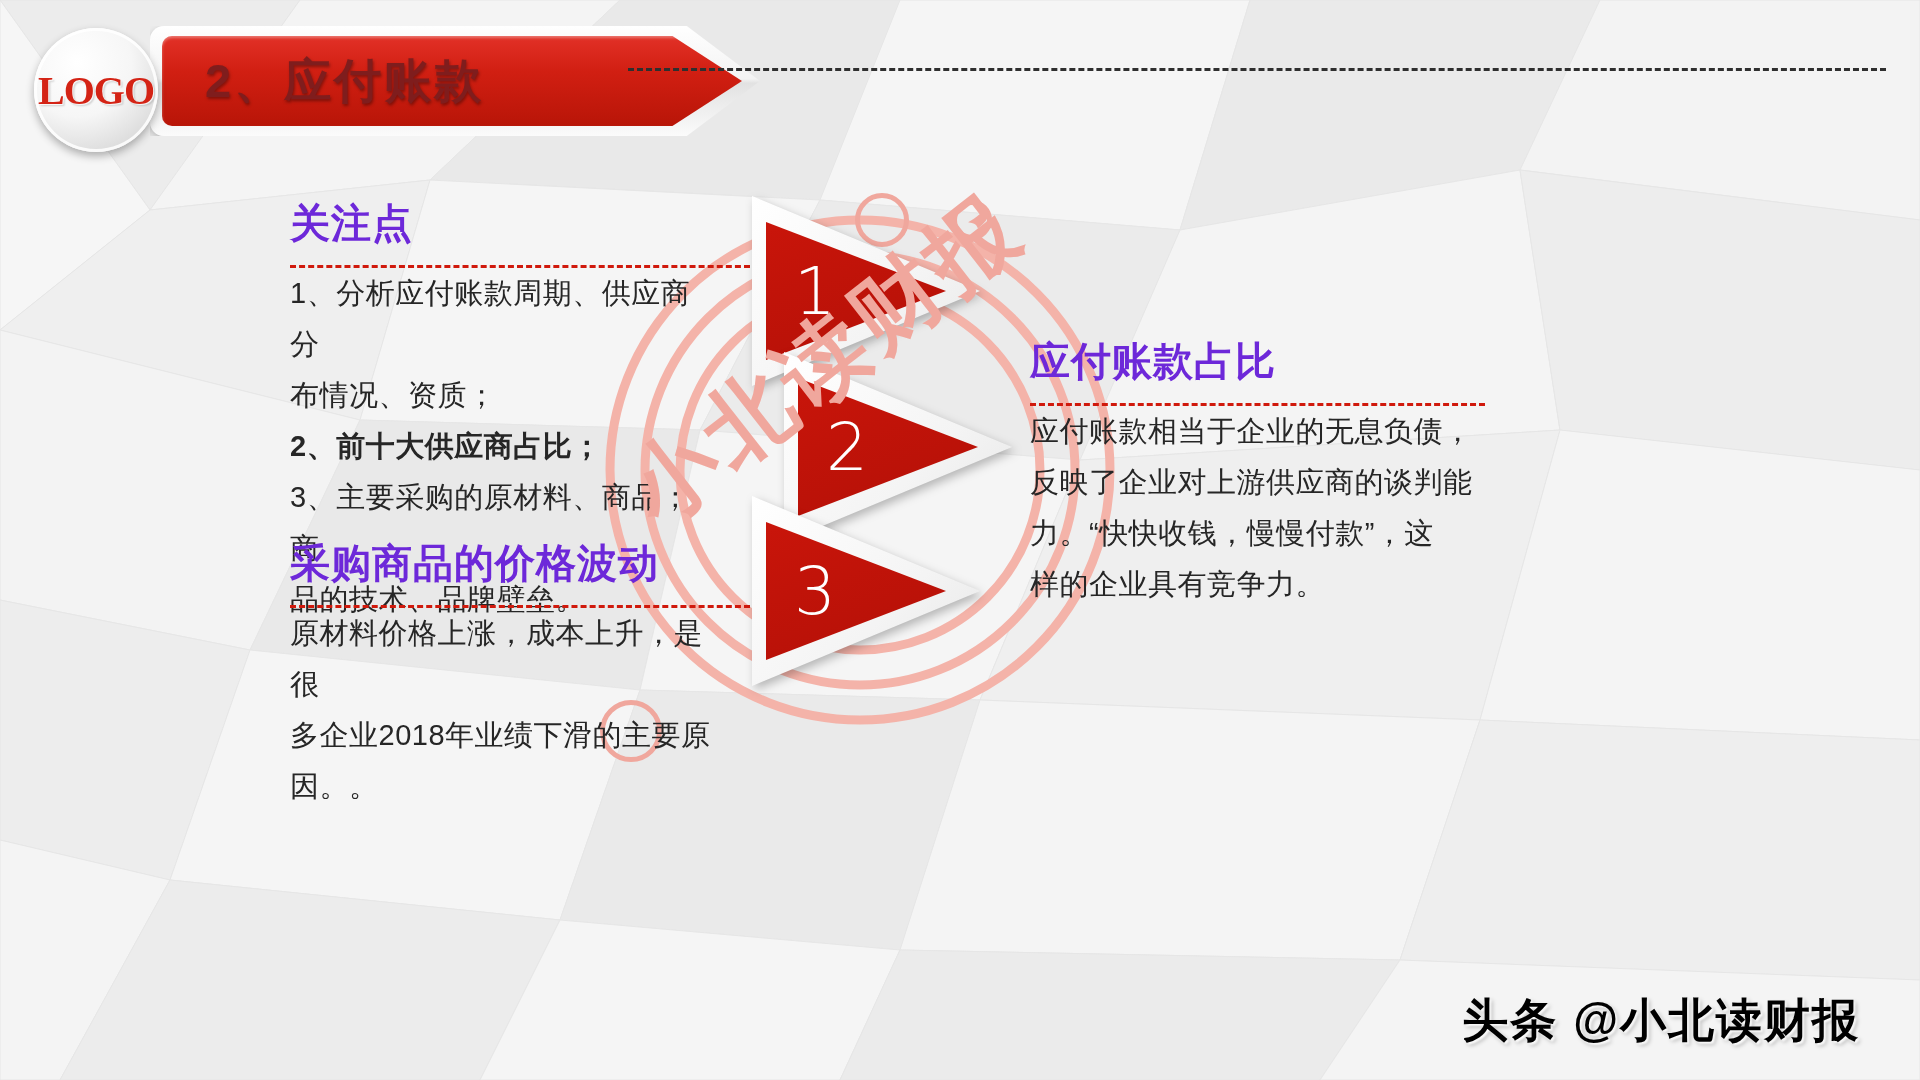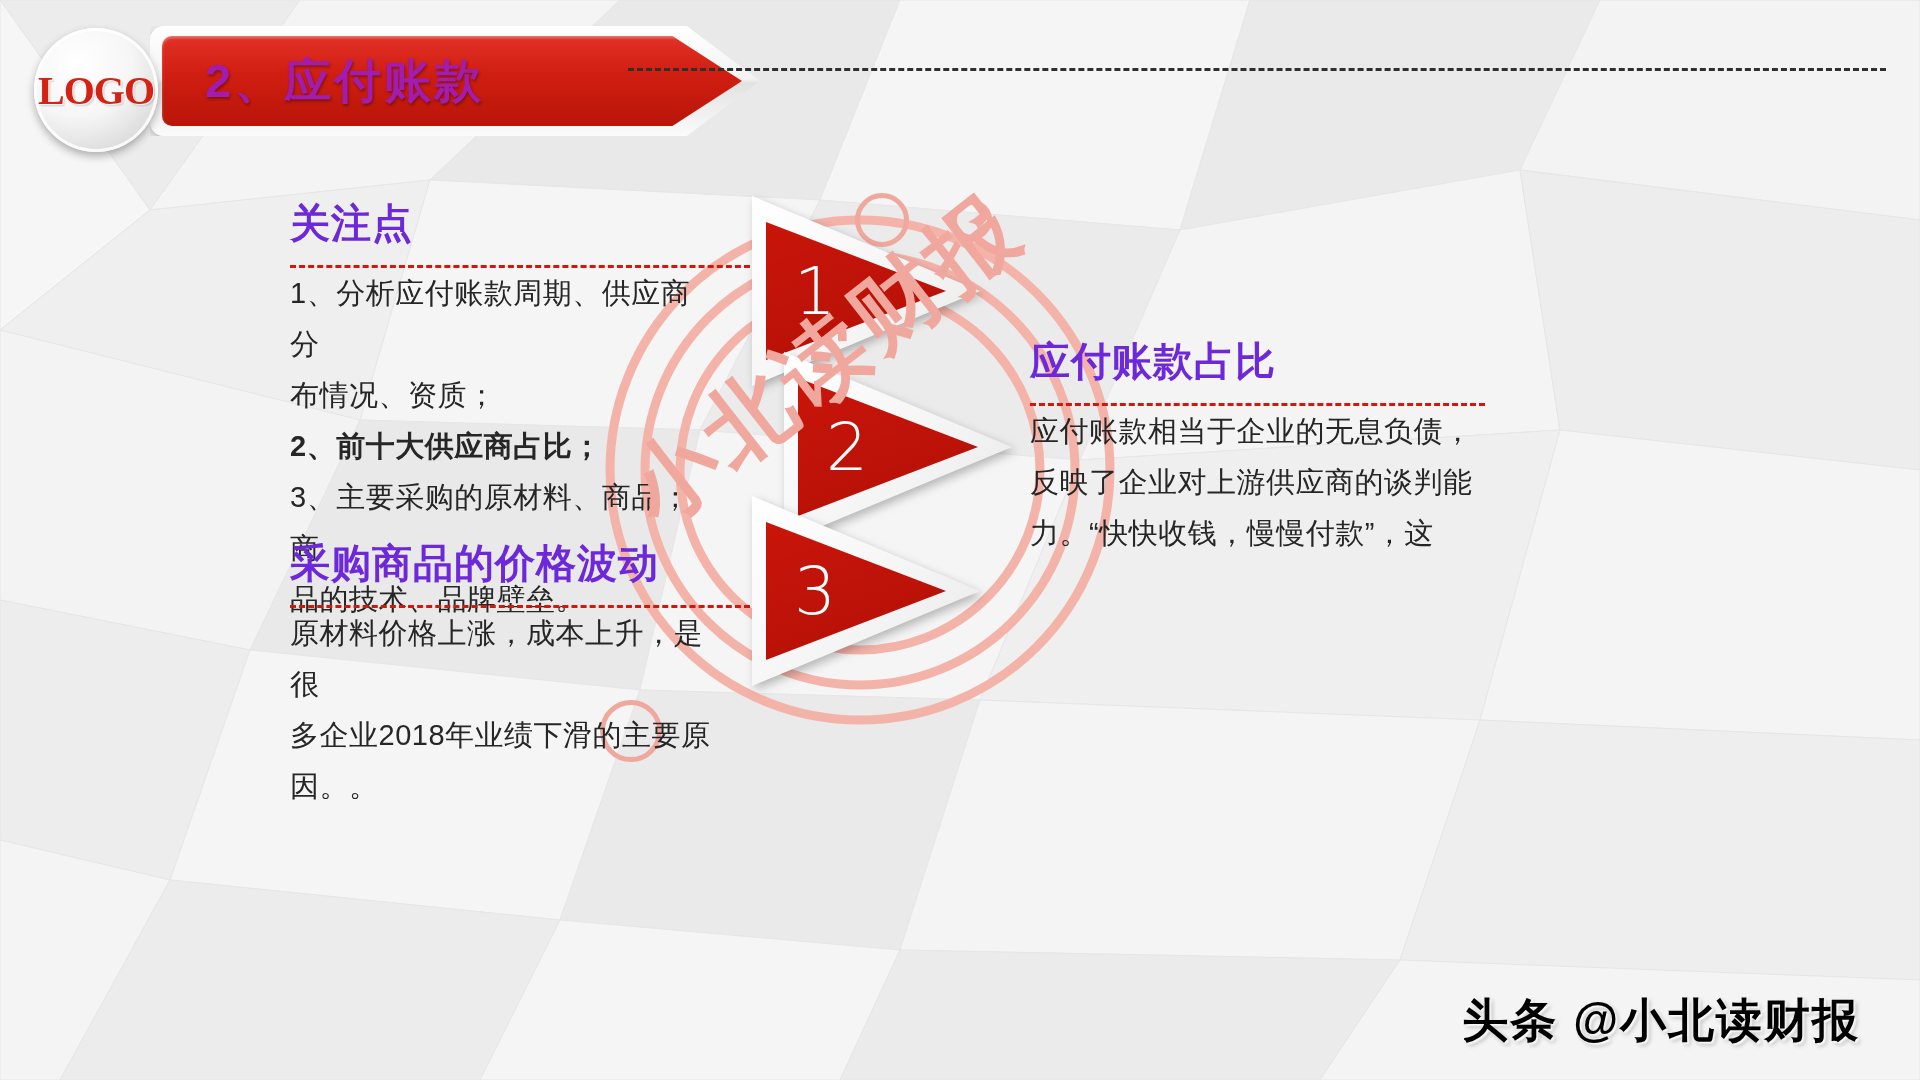--- a/index.html
+++ b/index.html
@@ -30,21 +30,21 @@
     position:absolute; left:162px; top:36px;
     width:580px; height:90px;
     background:linear-gradient(180deg,#e23127 0%,#d11f12 40%,#b81508 100%);
     border-radius:10px;
     clip-path:polygon(0 0, 88% 0, 100% 50%, 88% 100%, 0 100%);
     box-shadow:inset 0 2px 3px rgba(255,255,255,.35);
   }
   .banner-title{
     position:absolute; left:205px; top:44px;
     width:520px; height:74px;
-    color:#a21caf; font-size:47px; font-weight:bold;
+    color:#7f1d1d; font-size:47px; font-weight:bold;
     letter-spacing:3px; line-height:74px;
     text-shadow:1px 2px 3px rgba(0,0,0,.35);
     white-space:nowrap;
   }
 
   .logo-badge{
     position:absolute; left:34px; top:28px;
     width:124px; height:124px; border-radius:50%;
     background:radial-gradient(circle at 35% 28%,#ffffff 0%,#f6f6f6 45%,#dcdcdc 78%,#c9c9c9 100%);
     box-shadow:0 4px 9px rgba(0,0,0,.3), inset 0 0 0 3px rgba(255,255,255,.85);
@@ -229,18 +229,19 @@
 
   <div class="watermark" id="wm1">小北读财报</div>
 
   <div id="right-col">
     <div class="col-heading">应付账款占比</div>
     <div class="heading-rule"></div>
     <div class="body-text">
       <div>应付账款相当于企业的无息负债，</div>
       <div>反映了企业对上游供应商的谈判能</div>
       <div>力。“快快收钱，慢慢付款”，这</div>
+      <div>样的企业具有竞争力。</div>
     </div>
   </div>
 
   <div id="footer-brand">头条 @小北读财报</div>
 
 </div>
 
 </body></html>

